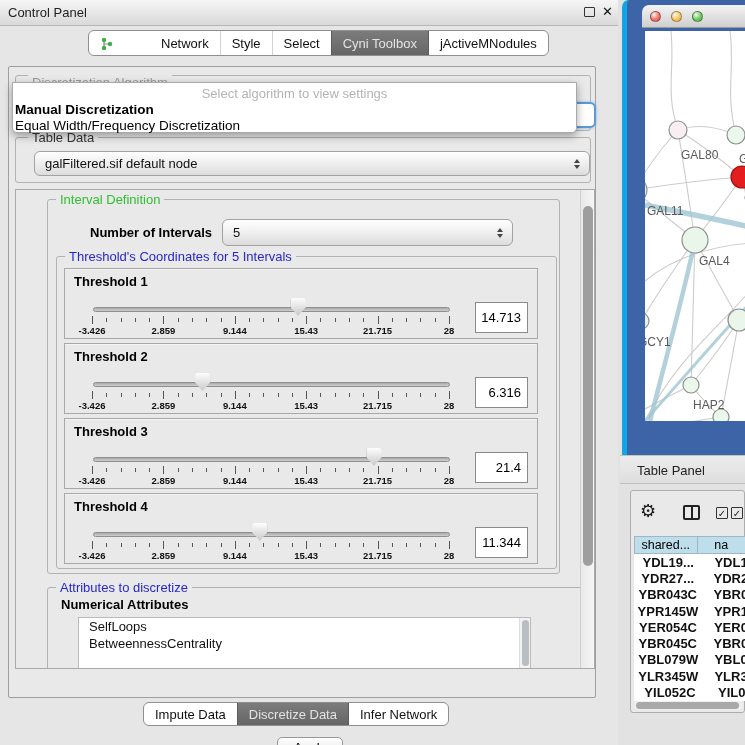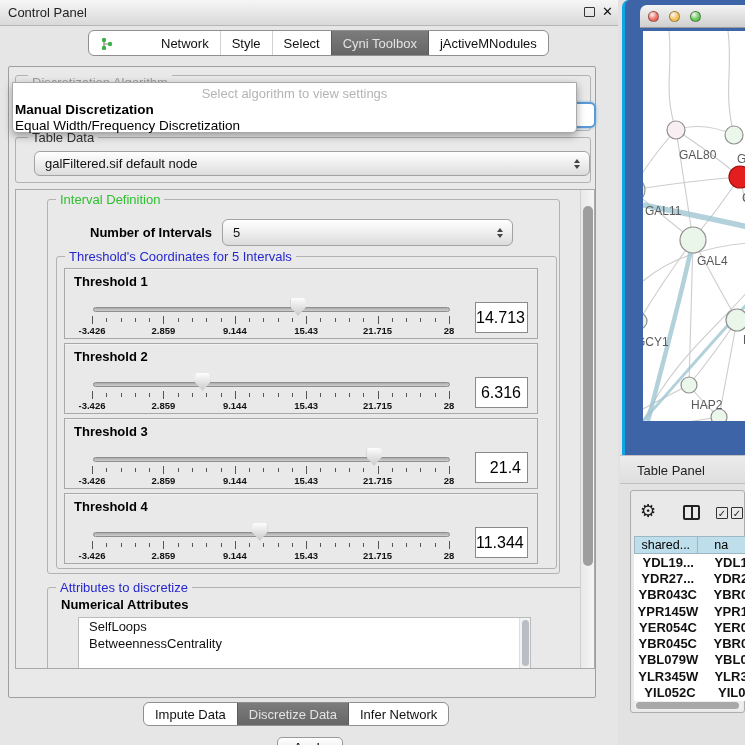--- a/index.html
+++ b/index.html
@@ -84,40 +84,40 @@
     background:linear-gradient(#fdfdfd,#c9c9c9); 
     clip-path:polygon(10% 0,90% 0,100% 12%,100% 52%,50% 100%,0 52%,0 12%);
     filter:drop-shadow(0 0 1px #777); }
   .ticks { position:absolute; left:27px; top:47px; width:357px; height:9px; }
   .ticks i { position:absolute; width:1px; background:#555; }
   .ticks i.minor { height:4px; top:2px; }
   .ticks i.major { height:8px; top:0; }
   .tick-labels { position:absolute; left:27px; top:56px; width:357px; height:11px; }
   .tick-labels span { position:absolute; transform:translateX(-50%); font-size:9.5px; font-weight:bold; color:#111; white-space:nowrap; }
   .value-box { position:absolute; left:410px; top:33px; width:53px; height:31px; background:#fff;
-    border:1px solid #8a8a8a; font-size:16px; color:#000; text-align:right;
+    border:1px solid #8a8a8a; font-size:13px; color:#000; text-align:right;
     line-height:29px; padding-right:6px; }
 
   #attrs-group { left:31px; top:397px; width:538px; height:95px; }
   #attrs-label { left:8px; top:-8px; color:#2626cf; }
   #attrs-heading { position:absolute; left:13px; top:9px; font-size:13px; font-weight:bold; color:#000; }
   #attrs-list { position:absolute; left:30px; top:29px; width:453px; height:58px; background:#fff;
     border:1px solid #bbb; overflow:hidden; }
   .attr-item { font-size:13px; color:#111; padding:1px 0 1px 10px; white-space:nowrap; }
   #attrs-scrollbar { position:absolute; right:0; top:0; width:11px; height:58px; background:#f2f2f2; border-left:1px solid #ddd; }
   #attrs-thumb { position:absolute; left:2px; top:2px; width:7px; height:46px; background:#b9bec4; border-radius:4px; }
 
   #apply-button { left:268px; top:670px; width:66px; height:21px;
     background:linear-gradient(#fff,#e2e2e2); border:1px solid #999; border-radius:5px;
     font-size:13px; color:#000; text-align:center; line-height:19px; }
 
   
   #right-bg { left:618px; top:0; width:127px; height:745px; background:#e2e2e2; }
   #net-frame { left:622px; top:0; width:123px; height:455px; background:#3e64a8;
-    border-left:3px solid #0ea5e9; border-radius:7px 0 0 0; }
+    border-left:5px solid #0ea5e9; border-radius:7px 0 0 0; }
   #net-titlebar { left:15px; top:5px; width:108px; height:23px;
     background:linear-gradient(#f4f4f4,#cfcfcf); border-radius:7px 0 0 0; border-bottom:1px solid #9a9a9a; position:absolute; }
   .light { position:absolute; top:6px; width:11px; height:11px; border-radius:50%; border:1px solid rgba(0,0,0,.35); }
   #net-canvas { left:18px; top:31px; width:105px; height:390px; background:#fff; position:absolute; overflow:hidden; }
 
   #tp-titlebar { left:620px; top:455px; width:125px; height:29px; background:linear-gradient(#ececec,#dedede);
     border-top:1px solid #c2c2c2; border-bottom:1px solid #c0c0c0; }
   #tp-title { left:17px; top:7px; position:absolute; font-size:13px; color:#222; }
 
   #table-panel { left:630px; top:490px; width:115px; height:223px; background:#e9e9e9;

